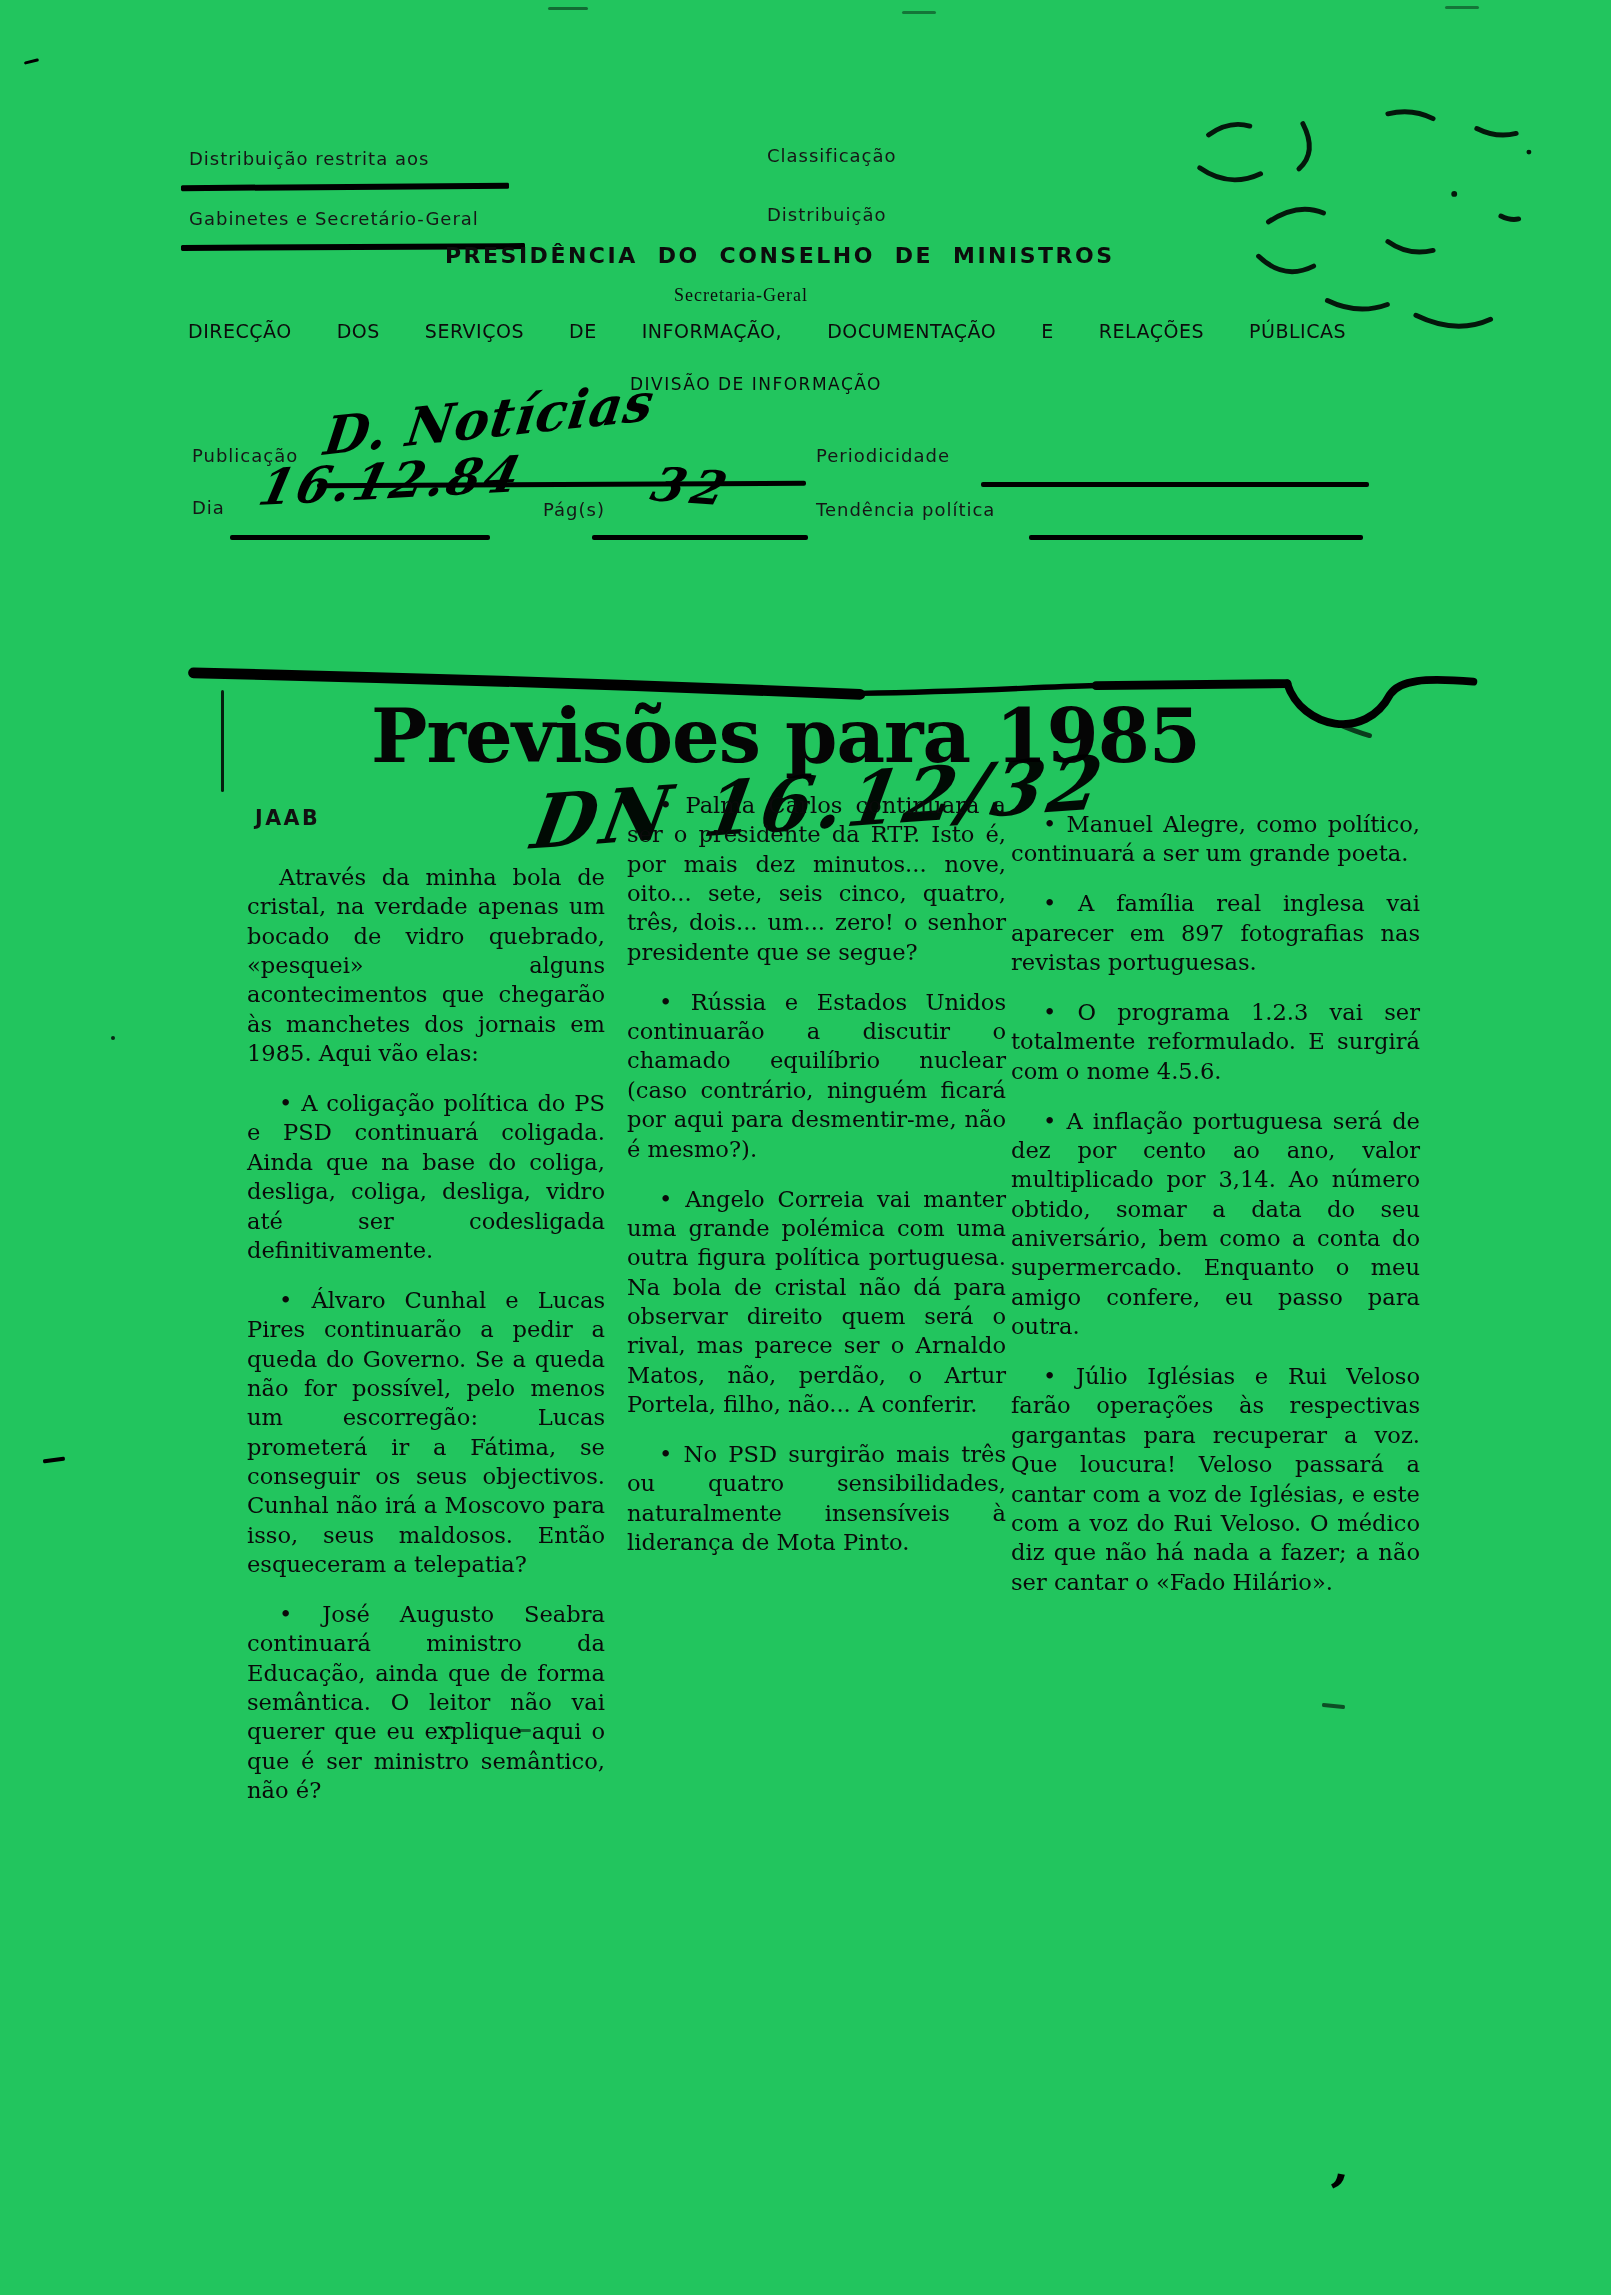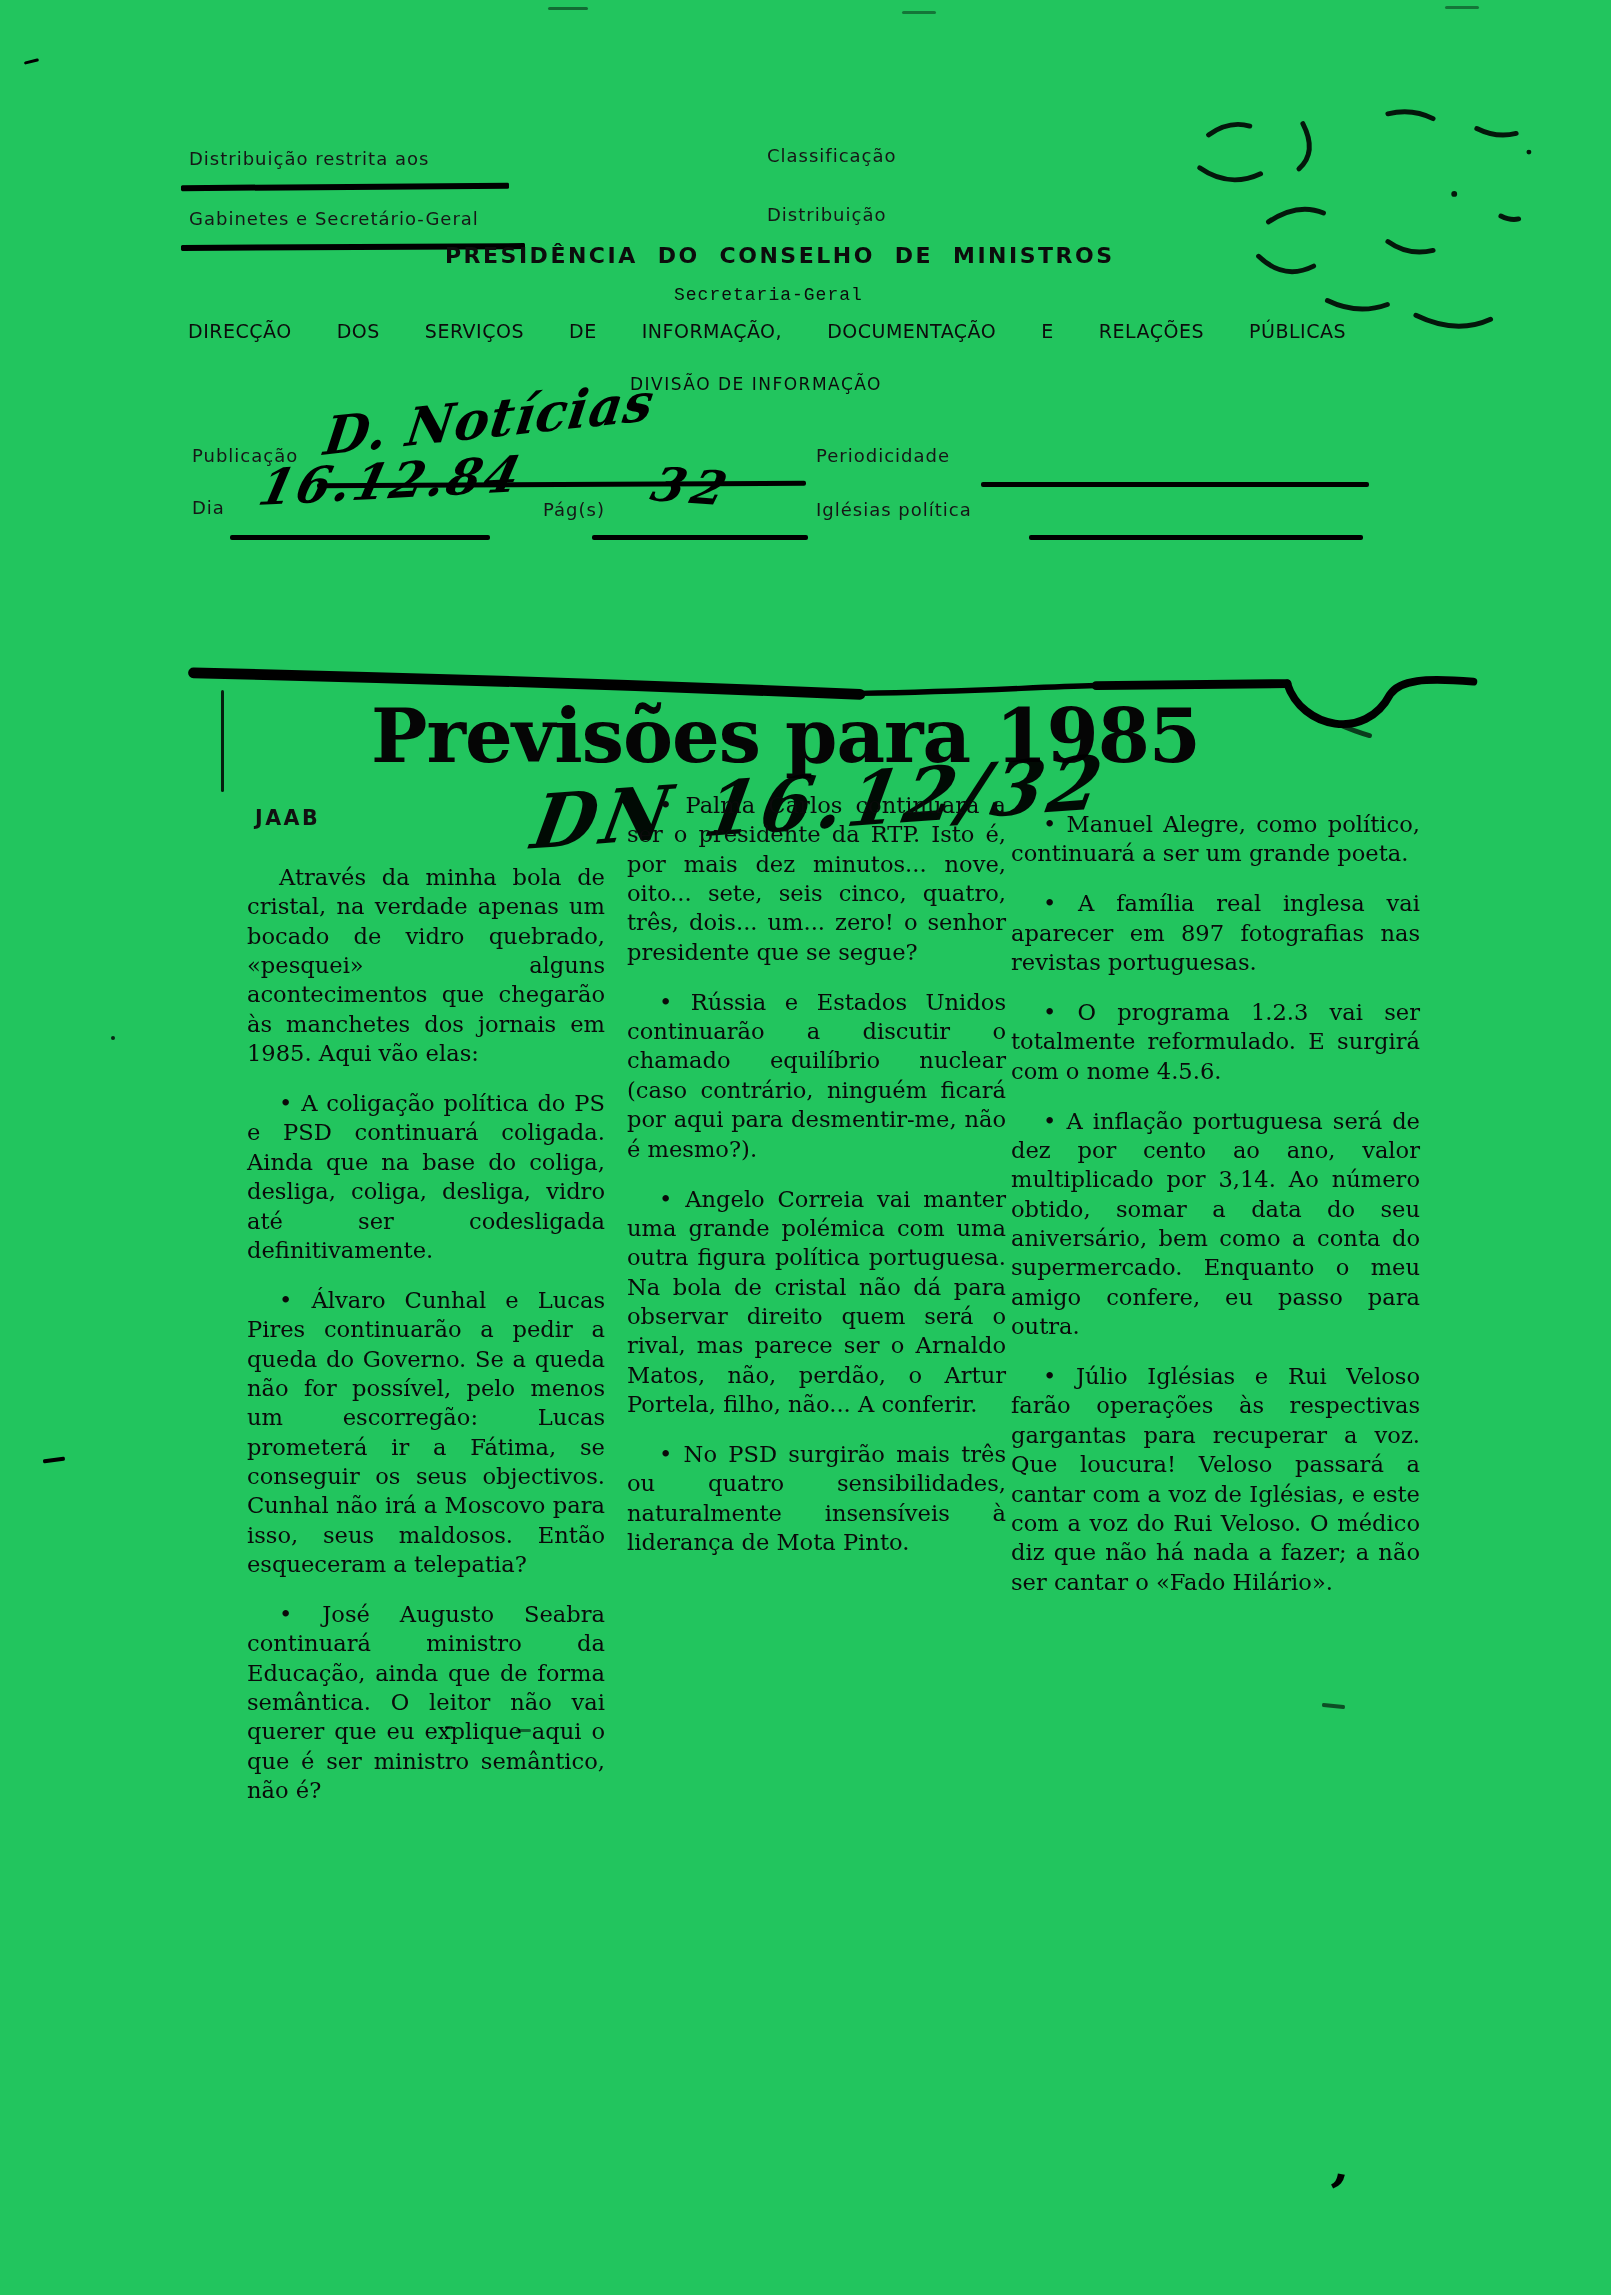--- a/index.html
+++ b/index.html
@@ -26,21 +26,21 @@
   .orgtitle{
     font-family:"DejaVu Sans", sans-serif;
     font-weight:bold;
     font-size:22px;
     letter-spacing:2.5px;
     word-spacing:9.8px;
     white-space:nowrap;
     filter:blur(0.1px);
   }
   .orgsub{
-    font-family:Liberation Mono, monospace;
+    font-family:Liberation Serif, serif;
     font-size:18px;
     letter-spacing:1px;
     white-space:nowrap;
     filter:blur(0.2px);
     text-align:right;
   }
   .orgdir{
     font-family:"DejaVu Sans", sans-serif;
     font-size:19px;
     letter-spacing:0.5px;
@@ -141,21 +141,21 @@
   <div class="abs fieldline" style="left:317px;top:482px;width:489px;transform:rotate(-0.3deg);"></div>
   <div class="abs flabel" style="left:816px;top:445px;">Periodicidade</div>
   <div class="abs fieldline" style="left:981px;top:482px;width:388px;"></div>
 
   <div class="abs flabel" style="left:192px;top:497px;">Dia</div>
   <div class="abs hand" style="left:260px;top:452px;font-size:49px;transform:rotate(-3deg) skewX(-16deg);letter-spacing:2.9px;">16.12.84</div>
   <div class="abs fieldline" style="left:230px;top:535px;width:260px;"></div>
   <div class="abs flabel" style="left:543px;top:499px;">Pág(s)</div>
   <div class="abs hand" style="left:653px;top:459px;font-size:47px;transform:rotate(4deg) skewX(-12deg);letter-spacing:6.9px;">32</div>
   <div class="abs fieldline" style="left:592px;top:535px;width:216px;"></div>
-  <div class="abs flabel" style="left:816px;top:499px;">Iglésias política</div>
+  <div class="abs flabel" style="left:816px;top:499px;">Tendência política</div>
   <div class="abs fieldline" style="left:1029px;top:535px;width:334px;"></div>
 
   <svg style="left:187px;top:664px;" width="1189" height="98" viewBox="0 0 2420 200">
     <g stroke="#000" fill="none" stroke-linecap="round">
       <path d="M10,18 Q700,34 1370,62" stroke-width="22"></path>
       <path d="M1370,60 C1600,56 1710,48 1852,44" stroke-width="11"></path>
       <path d="M1852,44 L2242,40" stroke-width="18"></path>
       <path d="M2242,40 C2272,132 2402,158 2452,62 C2472,32 2522,28 2622,36" stroke-width="16"></path>
       <path d="M2640,72 L2410,100" stroke-width="0"></path>
       <path d="M2340,120 q40,18 70,26" stroke-width="10" opacity=".7"></path>

